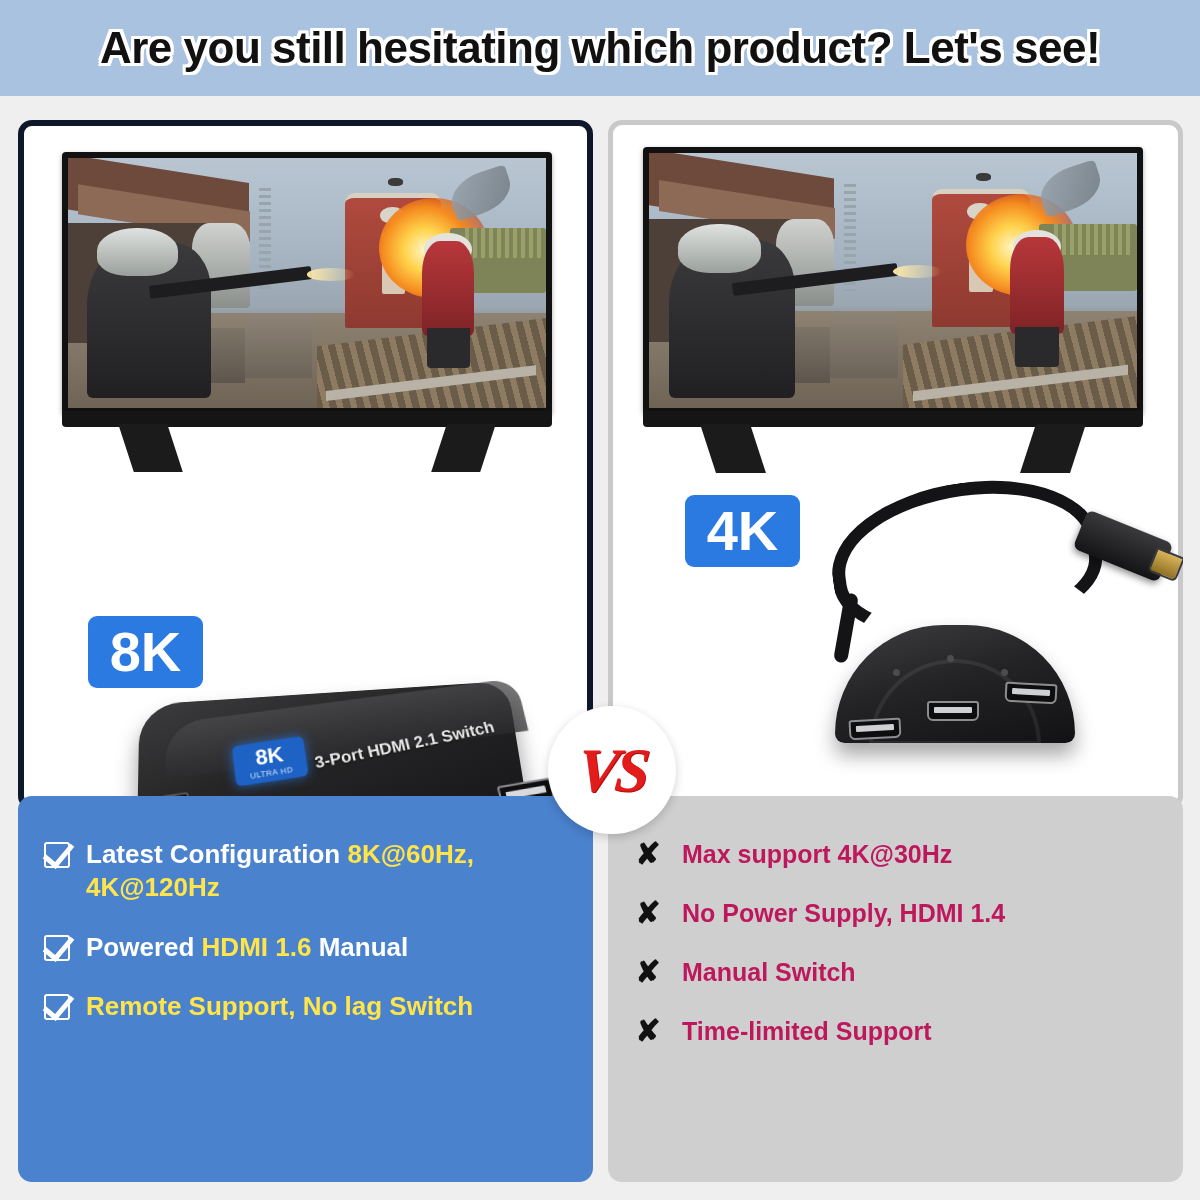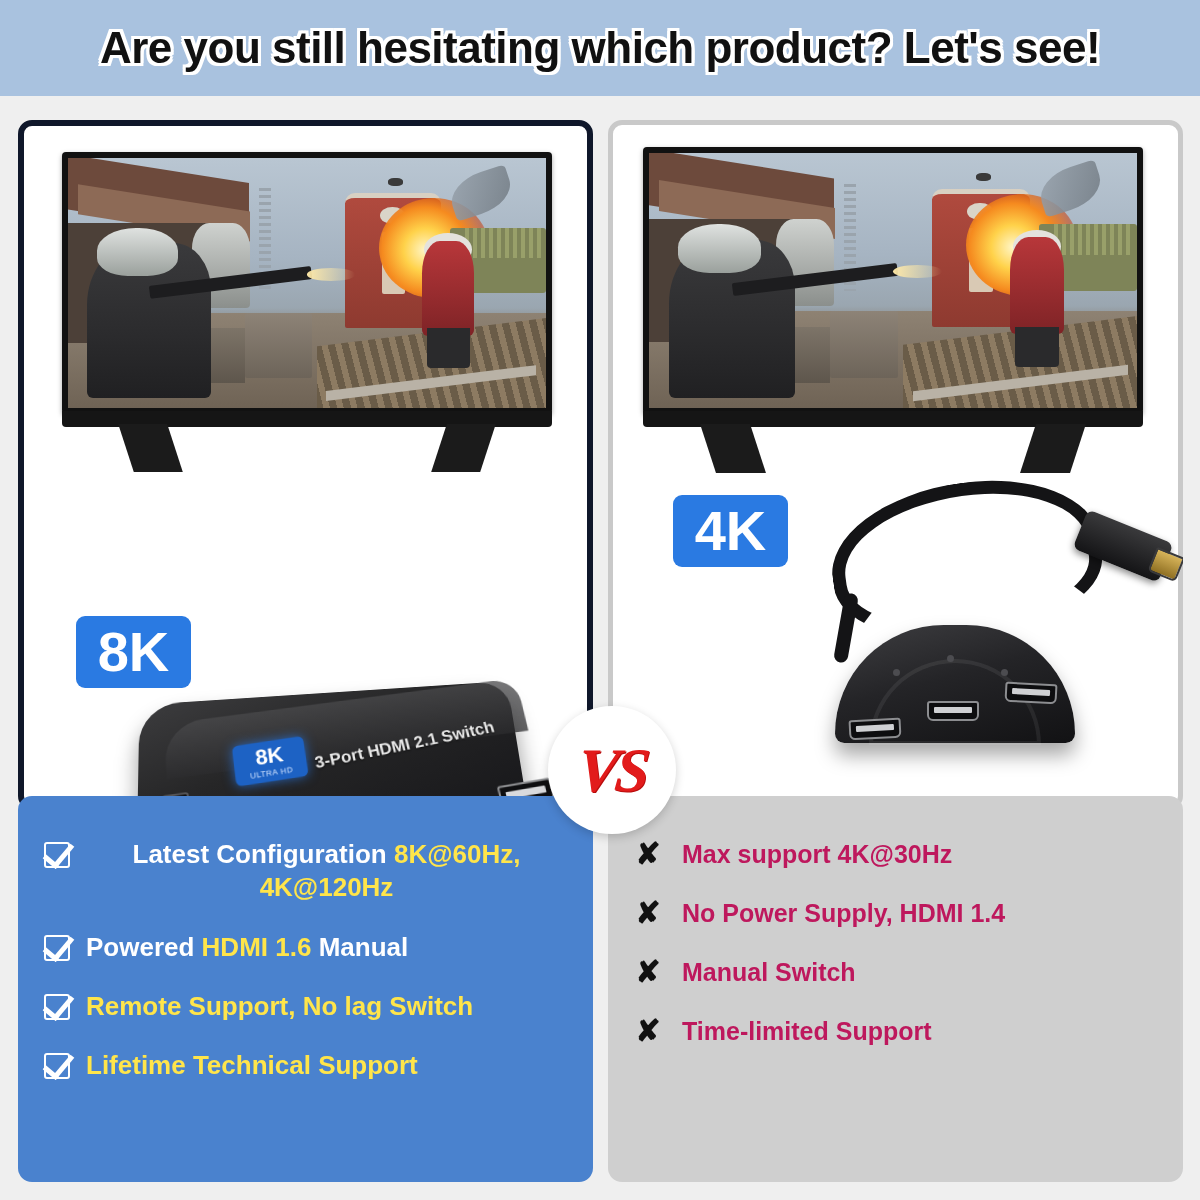--- a/index.html
+++ b/index.html
@@ -118,21 +118,21 @@
   .debris { position:absolute; right:30%; top:8%; width:3%; height:3%;
     background:#3a3a3a; border-radius:40%; }
   .wing { position:absolute; right:7%; top:6%; width:13%; height:16%;
     background:linear-gradient(120deg,#98a2ac,#6f7880); border-radius:60% 10% 60% 10%;
     transform:rotate(-18deg); opacity:.85; }
 
   
   .res-badge {
     position:absolute; background:#2a7ae2; border-radius:9px;
     display:flex; align-items:center; justify-content:center;
-    color:#fff; font-weight:bold; line-height:1;
+    color:#fff; font-weight:bold; line-height:1;margin-left:12px;
   }
   .badge-8k { left:52px; top:490px; width:115px; height:72px; font-size:56px; }
   .badge-4k { left:668px; top:490px; width:115px; height:72px; font-size:56px; }
 
   
   .switch-dev { position:absolute; left:95px; top:548px; width:420px; height:200px; }
   .switch-body {
     position:absolute; left:20px; top:14px; width:380px; height:140px;
     background:linear-gradient(160deg,#3c3c3e 0%, #262627 42%, #17171a 100%);
     border-radius:42px 30px 14px 14px;
@@ -267,21 +267,21 @@
   .mark-check::after {
     content:""; position:absolute; left:4px; top:-6px; width:12px; height:24px;
     border-right:5px solid #fff; border-bottom:5px solid #fff;
     transform:rotate(40deg);
   }
   .mark-x {
     flex:0 0 auto; width:28px; margin-right:20px; margin-top:-2px;
     font-size:30px; font-weight:bold; color:#111; text-align:center;
     font-family:"Liberation Serif", serif;
   }
-  .feat-text { font-size:26px; font-weight:bold; line-height:1.28;text-align:center; }
+  .feat-text { font-size:26px; font-weight:bold; line-height:1.28; }
   .t-white  { color:#ffffff; }
   .t-yellow { color:#ffe54a; }
   .t-black  { color:#be185d; font-weight:bold; }
   .feat-right .feat-text { font-size:25px; }
 </style>
 </head>
 <body>
 
 <div class="page">
 
@@ -363,24 +363,20 @@
             <div class="feat-text"><span class="t-white">Latest Configuration </span><span class="t-yellow">8K@60Hz, 4K@120Hz</span></div>
           </div>
           <div class="feat-item">
             <div class="mark-check"></div>
             <div class="feat-text"><span class="t-white">Powered </span><span class="t-yellow">HDMI 1.6 </span><span class="t-white">Manual</span></div>
           </div>
           <div class="feat-item">
             <div class="mark-check"></div>
             <div class="feat-text"><span class="t-yellow">Remote Support, No lag Switch</span></div>
           </div>
-          <div class="feat-item">
-            <div class="mark-check"></div>
-            <div class="feat-text"><span class="t-yellow">Lifetime Technical Support</span></div>
-          </div>
         </div>
     </div>
   </div>
 
   <div class="panel panel-right">
 
     <div class="media-card media-right">
 
       <div class="tv tv-right">
         <div class="tv-bezel">

